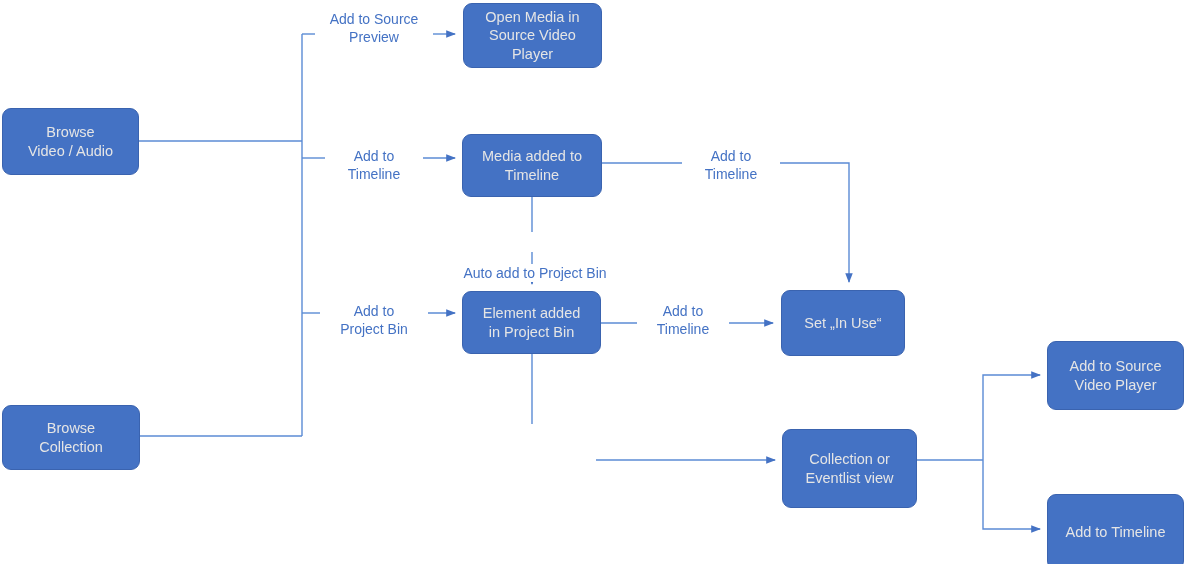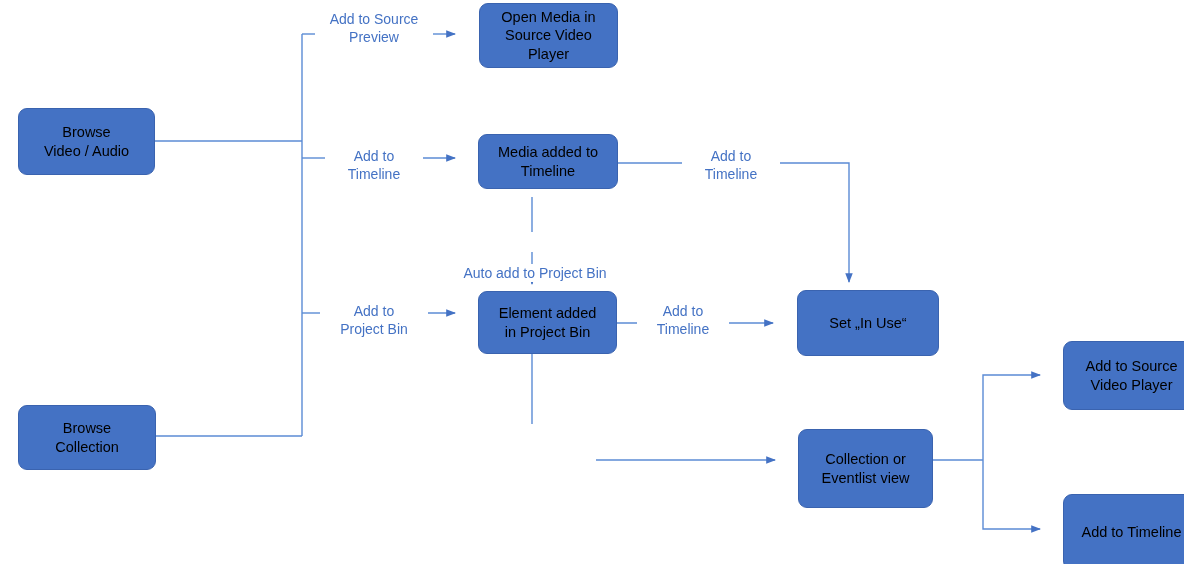--- a/index.html
+++ b/index.html
@@ -24,31 +24,30 @@
     width: 1184px;
     height: 564px;
     pointer-events: none;
   }
   .node {
     position: absolute;
     box-sizing: border-box;
     background: #4472C4;
     border: 1px solid #3A63AF;
     border-radius: 9px;
-    color: #000000;
+    color: #e5e5e5;
     display: flex;
     align-items: center;
     justify-content: center;
     text-align: center;
     line-height: 1.25;
     font-size: 14.5px;
     padding: 12px 8px;
     white-space: pre-line;
     z-index: 2;
-    margin-left: 16px;
   }
   .edge-label {
     position: absolute;
     color: #4472C4;
     font-size: 14px;
     line-height: 1.3;
     text-align: center;
     white-space: pre-line;
     background: #ffffff;
     padding: 0 3px;
@@ -105,27 +104,27 @@
   <div class="node" style="left:2px; top:108px; width:137px; height:67px;">Browse
 Video / Audio</div>
 
   <div class="node" style="left:2px; top:405px; width:138px; height:65px;">Browse
 Collection</div>
 
   <div class="node" style="left:463px; top:3px; width:139px; height:65px;">Open Media in
 Source Video
 Player</div>
 
-  <div class="node" style="left:462px; top:134px; width:140px; height:55px;">Media added to
+  <div class="node" style="left:462px; top:134px; width:140px; height:63px;">Media added to
 Timeline</div>
 
   <div class="node" style="left:462px; top:291px; width:139px; height:63px;">Element added
 in Project Bin</div>
 
-  <div class="node" style="left:781px; top:290px; width:142px; height:66px;">Set „In Use“</div>
+  <div class="node" style="left:781px; top:290px; width:124px; height:66px;">Set „In Use“</div>
 
   <div class="node" style="left:782px; top:429px; width:135px; height:79px;">Collection or
 Eventlist view</div>
 
   <div class="node" style="left:1047px; top:341px; width:137px; height:69px;">Add to Source
 Video Player</div>
 
   <div class="node" style="left:1047px; top:494px; width:137px; height:76px;">Add to Timeline</div>
 
   <div class="edge-label" style="left:315px; top:10px; width:112px;">Add to Source

